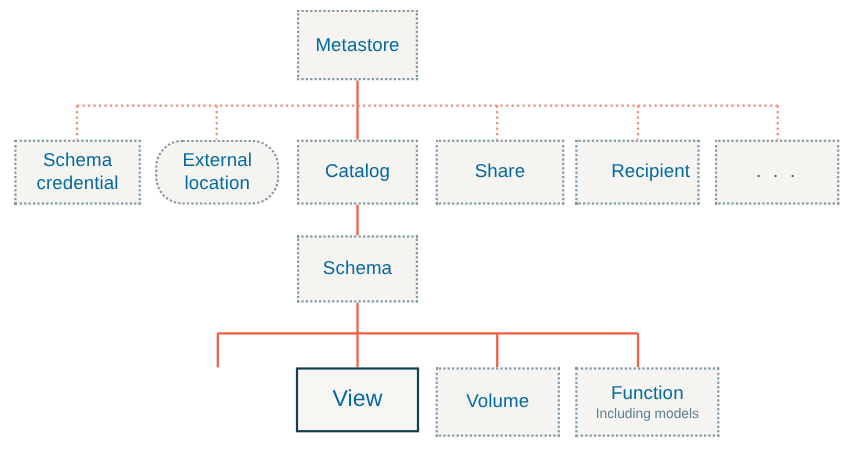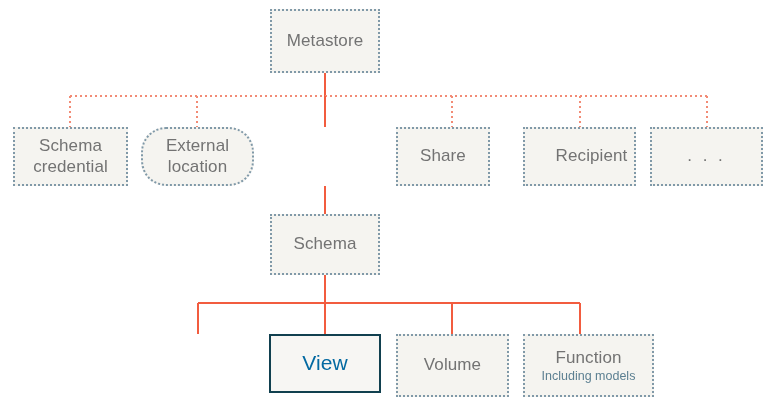--- a/index.html
+++ b/index.html
@@ -38,21 +38,21 @@
     display: flex;
     flex-direction: column;
     align-items: center;
     justify-content: center;
     text-align: center;
     color: #5b7f91;
     line-height: 1.18;
   }
   .node .title {
     font-size: 17px;
-    color: #737373;
+    color: #0369a1;
     letter-spacing: 0.1px;
   }
   .node .subtitle {
     font-size: 12.5px;
     color: #5b7f91;
     line-height: 1.18;
     margin-top: 1px;
   }
   
   .node.selected {
@@ -106,22 +106,25 @@
   </div>
 
   <div class="node" style="left:13px; top:127px; width:115px; height:59px;">
     <span class="title">Schema credential</span>
   </div>
 
   <div class="node" style="left:141px; top:127px; width:113px; height:59px;border-radius:25px;">
     <span class="title">External location</span>
   </div>
 
+  <div class="node" style="left:270px; top:127px; width:110px; height:59px;">
+    <span class="title">Catalog</span>
+  </div>
 
-  <div class="node" style="left:396px; top:127px; width:94px; height:59px;">
+  <div class="node" style="left:396px; top:127px; width:117px; height:59px;">
     <span class="title">Share</span>
   </div>
 
   <div class="node" style="left:523px; top:127px; width:113px; height:59px;padding-left:24px;">
     <span class="title">Recipient</span>
   </div>
 
   <div class="node ellipsis" style="left:650px; top:127px; width:113px; height:59px;">
     <span class="title">. . .</span>
   </div>

